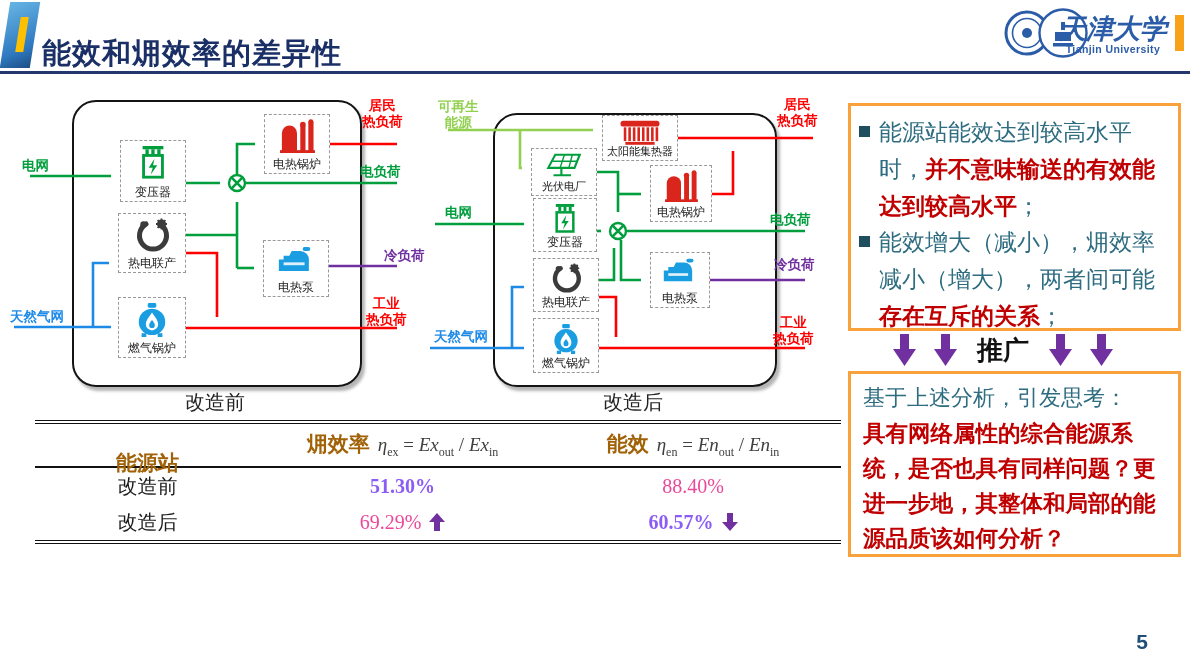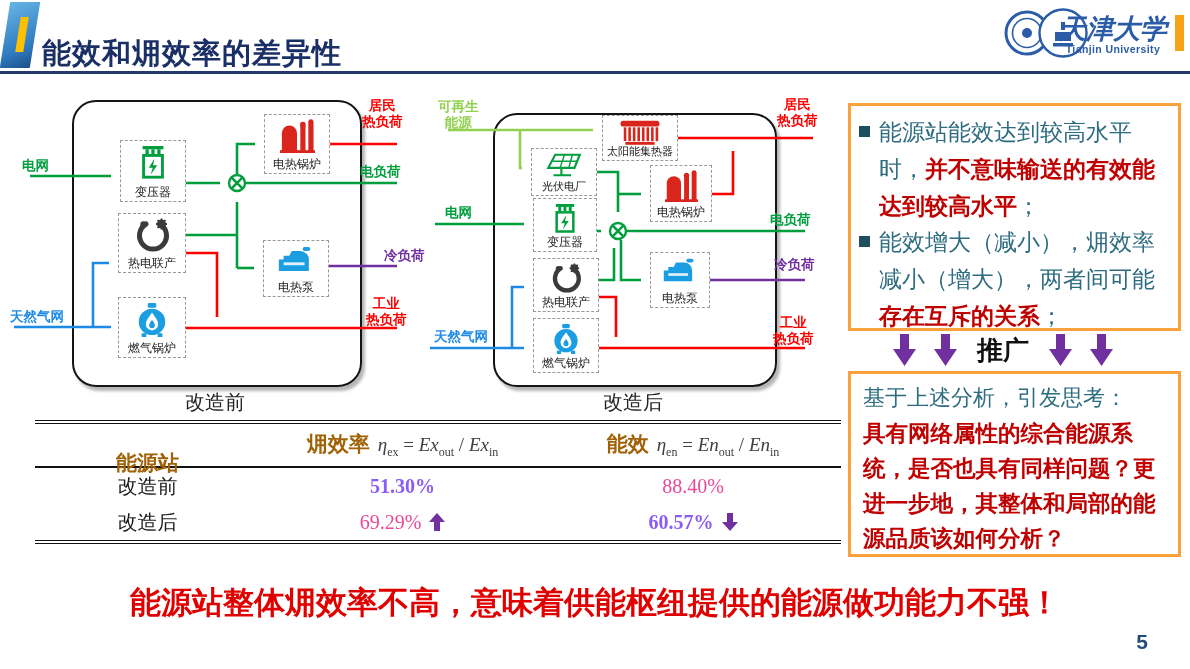--- a/index.html
+++ b/index.html
@@ -378,16 +378,15 @@
           </svg>
       </div>
       <div class="tc3">
         <span class="val red">60.57%</span><svg class="tarrow" width="16" height="18" viewBox="0 0 16 18">
             <path d="M5 0 H11 V9 H16 L8 18 L0 9 H5 Z" fill="#7030A0"></path>
           </svg>
       </div>
     </div>
   </div>
 
-  <div class="conclusion">能源站整体㶲效率不高，意味着供能枢纽提供的能源做功能力不强！</div>
   <div class="page-num">5</div>
 
 </div>
 
 </body></html>

